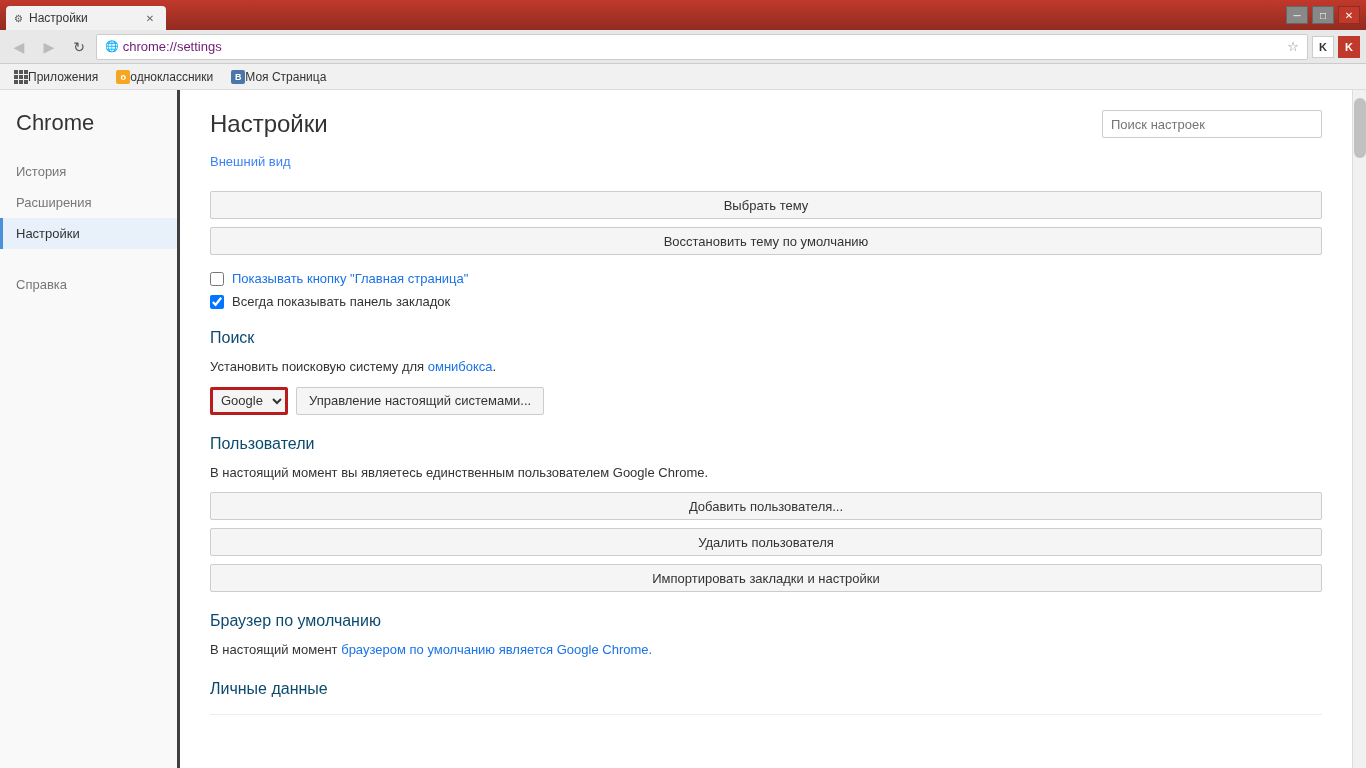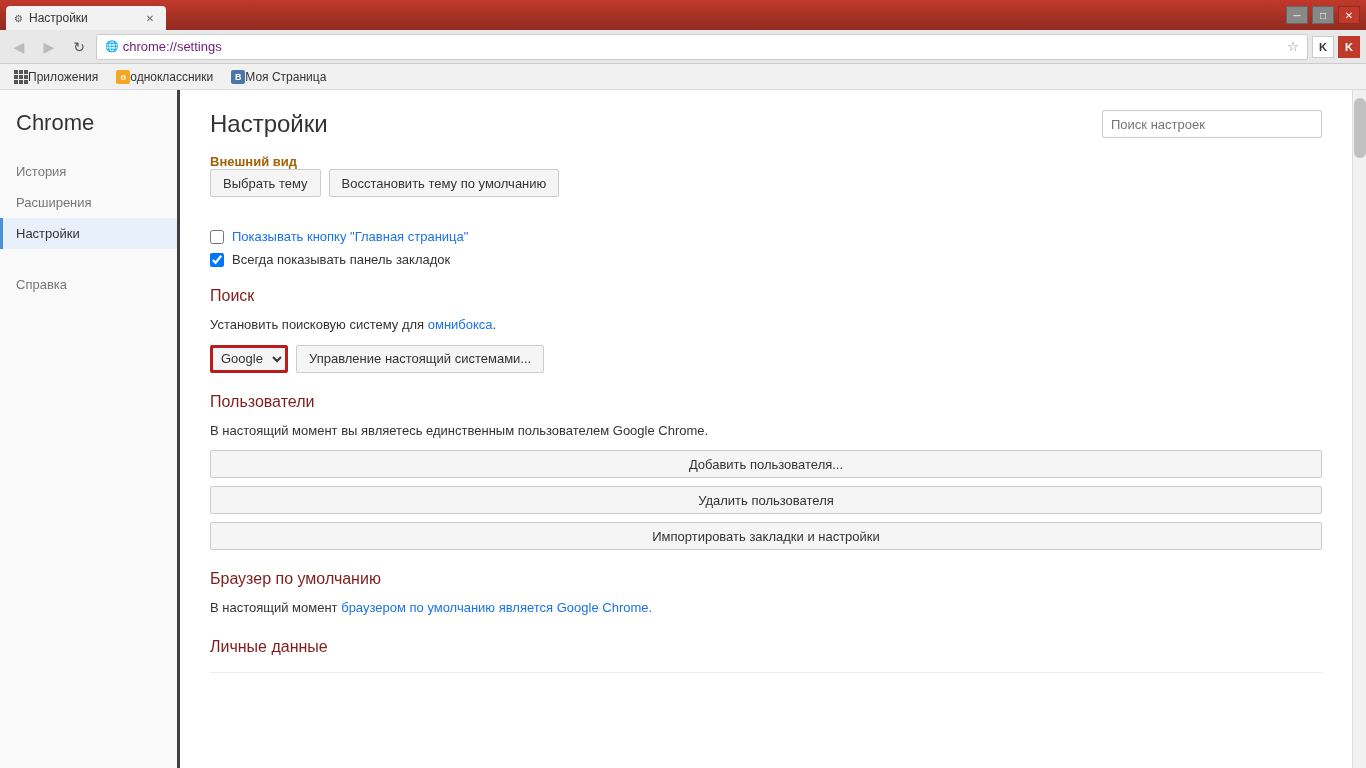--- a/index.html
+++ b/index.html
@@ -237,23 +237,22 @@
       border: 1px solid #ccc;
       border-radius: 2px;
       padding: 0 8px;
       font-size: 13px;
       color: #c2410c;
       outline: none;
     }
 
     .section-subtitle {
       font-size: 13px;
-      color: #a16207;
-      margin-bottom: 0;
-      font-weight: bold;
+      color: #3b82f6;
+      margin-bottom: 22px;
     }
 
     .btn {
       height: 28px;
       padding: 0 12px;
       border: 1px solid #ccc;
       background: #f5f5f5;
       border-radius: 2px;
       font-size: 13px;
       color: #333;
@@ -283,21 +282,21 @@
       cursor: pointer;
     }
     .checkbox-label-plain {
       font-size: 13px;
       color: #333;
     }
 
     .section-heading {
       font-size: 16px;
       font-weight: normal;
-      color: #7f1d1d;
+      color: #0c4a6e;
       margin: 20px 0 10px 0;
     }
 
     .search-engine-row {
       display: flex;
       align-items: center;
       gap: 8px;
       margin-top: 10px;
     }
     .select-dropdown {
@@ -408,21 +407,21 @@
     </div>
 
     <div class="content-area">
       <div class="page-header">
         <h1 class="page-title">Настройки</h1>
         <input class="search-settings-input" type="text" placeholder="Поиск настроек" style="">
       </div>
 
       <div class="section-subtitle">Внешний вид</div>
 
-      <div class="btn-row" style="margin-bottom: 32px;">
+      <div class="btn-row" style="margin-bottom: 16px; flex-direction: column;">
         <button class="btn">Выбрать тему</button>
         <button class="btn">Восстановить тему по умолчанию</button>
       </div>
 
       <div class="checkbox-row">
         <input type="checkbox" id="chk-home" style="">
         <label for="chk-home" class="checkbox-label">Показывать кнопку "Главная страница"</label>
       </div>
 
       <div class="checkbox-row">

